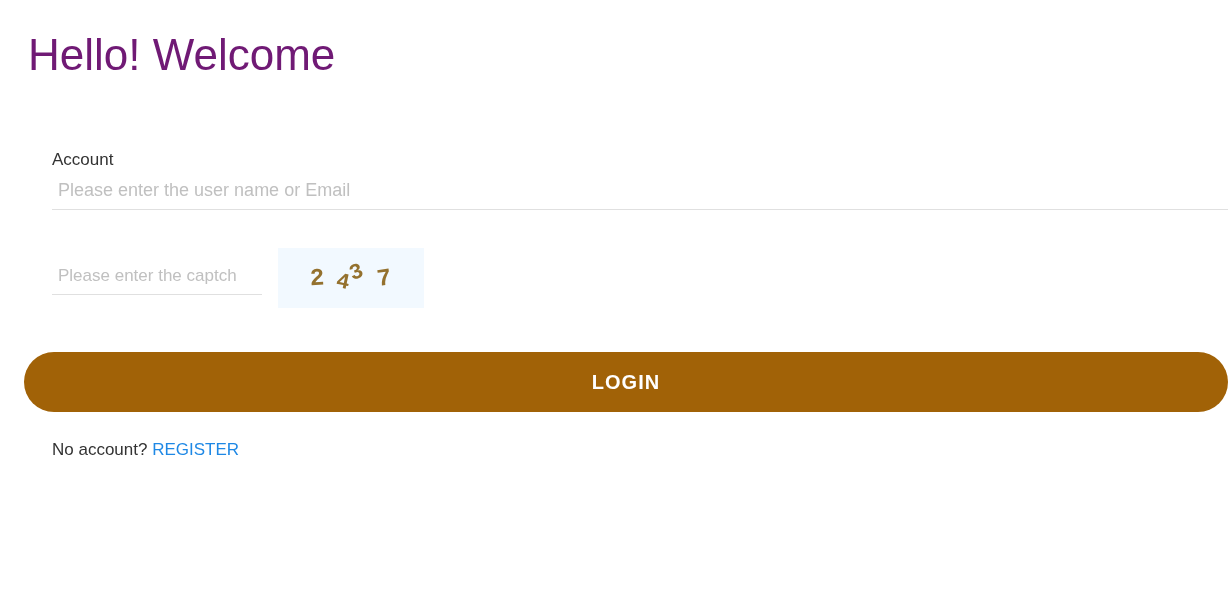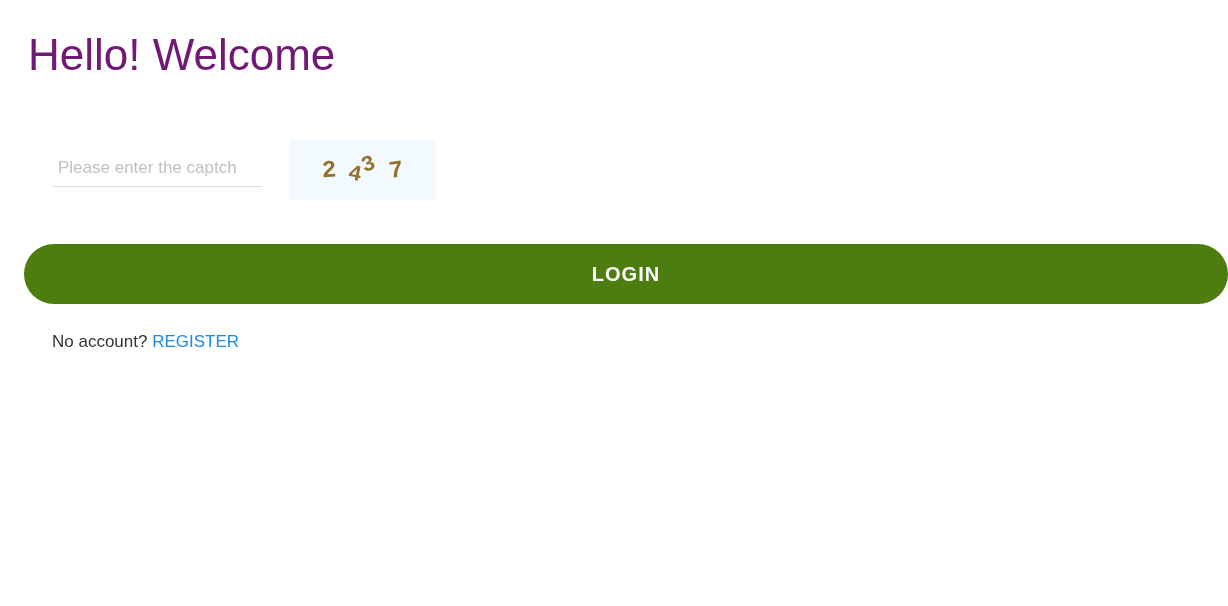--- a/index.html
+++ b/index.html
@@ -42,21 +42,21 @@
       padding: 4px 0 8px 6px;
       outline: none;
       background: transparent;
     }
     .form-input::placeholder {
       color: #c0c0c0;
     }
     .captcha-row {
       display: flex;
       align-items: center;
-      gap: 28px;
+      gap: 16px;
       margin-top: -10px;
       margin-bottom: 44px;
     }
     .captcha-input {
       width: 210px;
       border: none;
       border-bottom: 1px solid #e0e0e0;
       font-size: 17px;
       color: #333333;
       padding: 4px 0 8px 6px;
@@ -85,21 +85,21 @@
     }
     .captcha-char.c1 { transform: rotate(-3deg); }
     .captcha-char.c2 { transform: rotate(12deg) translateY(4px); font-size: 22px; }
     .captcha-char.c3 { transform: rotate(-20deg) translateY(-6px); font-size: 22px; margin-left:-10px; }
     .captcha-char.c4 { transform: rotate(-8deg); }
     .login-button {
       display: block;
       width: calc(100% + 28px);
       margin-left: -28px;
       height: 60px;
-      background: #4d7c0f;
+      background: #a16207;
       color: #ffffff;
       font-size: 20px;
       font-weight: 700;
       letter-spacing: 1px;
       border: none;
       border-radius: 60px;
       cursor: pointer;
       text-align: center;
     }
     .register-row {
@@ -113,20 +113,24 @@
       text-decoration: none;
     }
   </style>
 </head>
 <body>
 
 <h1 class="page-title">Hello! Welcome</h1>
 
 <div class="form-container">
 
+  <div class="form-group">
+    <label class="form-label">Account</label>
+    <input type="text" class="form-input" placeholder="Please enter the user name or Email" style="">
+  </div>
 
   <div class="form-group">
   </div>
 
   <div class="captcha-row">
     <input type="text" class="captcha-input" placeholder="Please enter the captch" style="">
     <div class="captcha-image">
       <span class="captcha-char c1">2</span>
       <span class="captcha-char c2">4</span>
       <span class="captcha-char c3">3</span>

